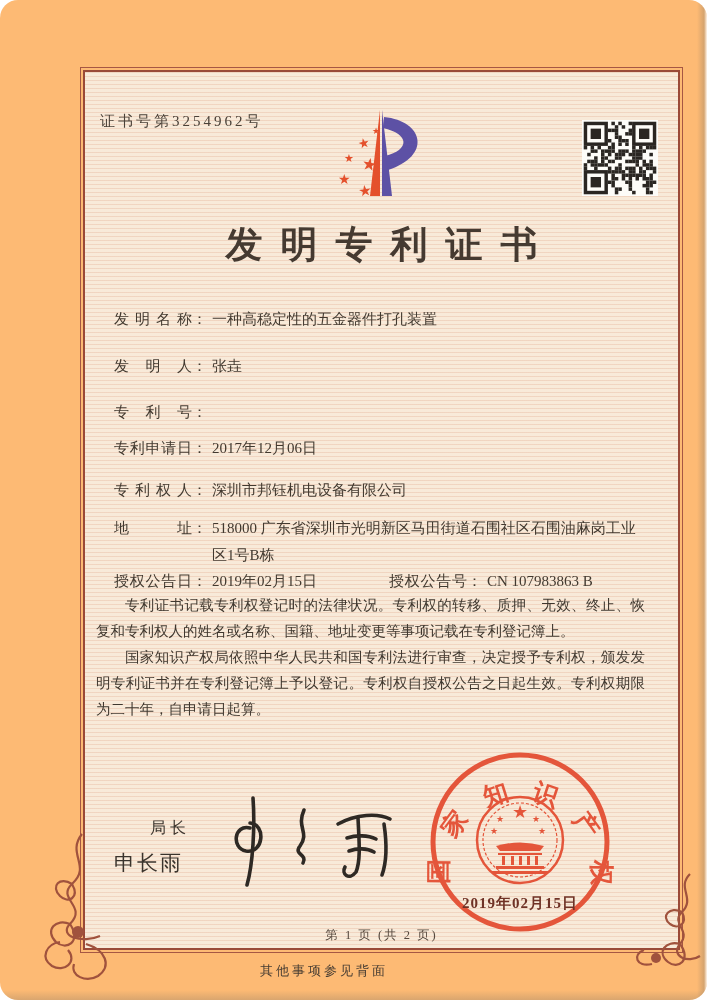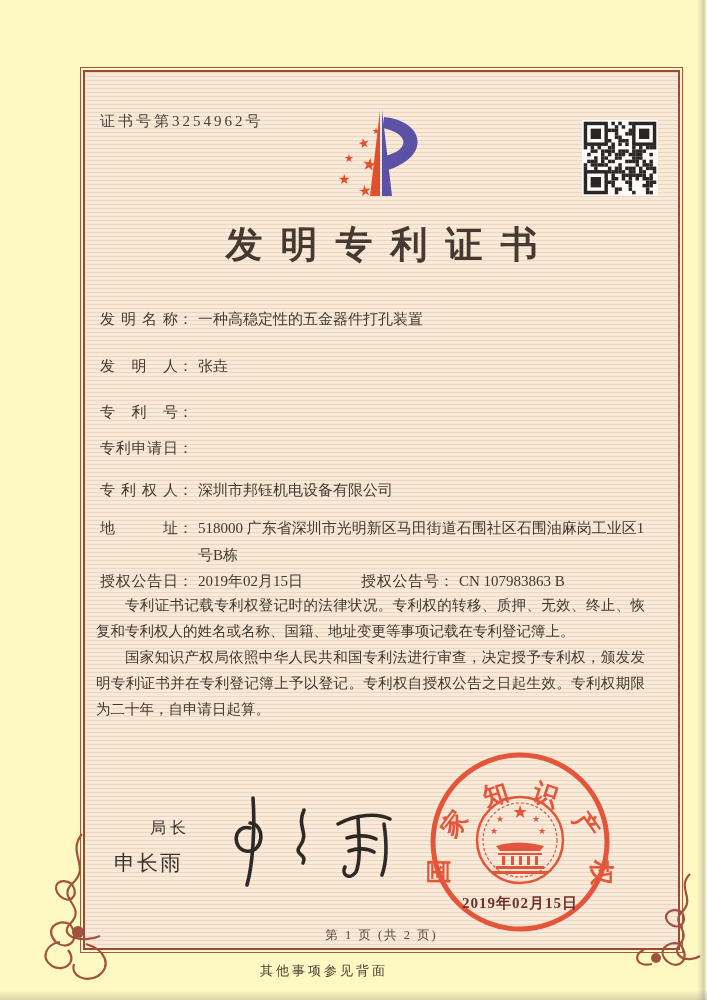--- a/index.html
+++ b/index.html
@@ -1,20 +1,21 @@
 <!DOCTYPE html>
 <html><head>
 <meta charset="utf-8">
 <style>
   html,body{margin:0;padding:0;background:#ffffff;}
   .page{
     position:relative;width:707px;height:1000px;overflow:hidden;
-    background:#fef9c3;
+    background:#fdba74;
     font-family:"Liberation Serif","DejaVu Serif",serif;
     color:#42392f;
+    border-radius:18px;
   }
   .edge-r{position:absolute;right:0;top:0;width:10px;height:100%;
     background:linear-gradient(90deg,rgba(0,0,0,0),rgba(110,105,95,.28) 70%,rgba(255,255,255,.85));}
   .edge-b{position:absolute;left:0;bottom:0;width:100%;height:10px;
     background:linear-gradient(180deg,rgba(0,0,0,0),rgba(110,105,95,.25));}
   .frame{
     position:absolute;left:80px;top:67px;width:603px;height:886px;
     border:1px solid #a65743;box-sizing:border-box;padding:2px;
   }
   .frame-inner{
@@ -24,21 +25,21 @@
   }
   .cert-no{position:absolute;left:100px;top:112px;font-size:15px;letter-spacing:3px;color:#4a4138;}
   .logo{position:absolute;left:328px;top:104px;width:126px;height:102px;}
   .qr{position:absolute;left:582px;top:120px;width:76px;height:76px;background:#fdfcf8;}
   .title{
     position:absolute;left:80px;top:220px;width:603px;text-align:center;
     font-size:37px;font-weight:600;letter-spacing:18px;color:#453a31;text-indent:18px;
   }
   .row{position:absolute;left:100px;width:545px;display:flex;align-items:flex-start;
     font-size:15px;line-height:27px;color:#42392f;}
-  .lbl{display:inline-block;width:78px;text-align:justify;text-align-last:justify;flex:none;}
+  .lbl{display:inline-block;width:78px;text-align:justify;text-align-last:justify;flex:none;margin-left:14px;}
   .colon{flex:none;}
   .val{margin-left:5px;}
   .val.wrap{max-width:452px;}
   .pair2{display:flex;margin-left:58px;}
   .paras{position:absolute;left:96px;top:592px;width:549px;font-size:14.5px;
     line-height:26px;text-align:justify;color:#3f372e;}
   .paras p{margin:0;text-indent:2em;}
   .signoff-role{position:absolute;left:114px;top:818px;font-size:16px;letter-spacing:4px;color:#3a332c;margin-left:36px;}
   .signoff-name{position:absolute;left:114px;top:849px;font-size:21px;letter-spacing:2px;color:#3a332c;}
   .sig{position:absolute;left:198px;top:788px;width:215px;height:108px;}
@@ -251,20 +252,21 @@
       <span class="colon">：</span>
     <span class="val">张垚</span>
   </div>
   <div class="row" style="top:399px">
     <span class="lbl">专利号</span>
       <span class="colon">：</span>
   </div>
   <div class="row" style="top:435px">
     <span class="lbl">专利申请日</span>
       <span class="colon">：</span>
+    <span class="val">2017年12月06日</span>
   </div>
   <div class="row" style="top:477px">
     <span class="lbl">专利权人</span>
       <span class="colon">：</span>
     <span class="val">深圳市邦钰机电设备有限公司</span>
   </div>
   <div class="row" style="top:515px">
     <span class="lbl">地址</span>
       <span class="colon">：</span>
     <span class="val wrap">518000 广东省深圳市光明新区马田街道石围社区石围油麻岗工业区1号B栋</span>

